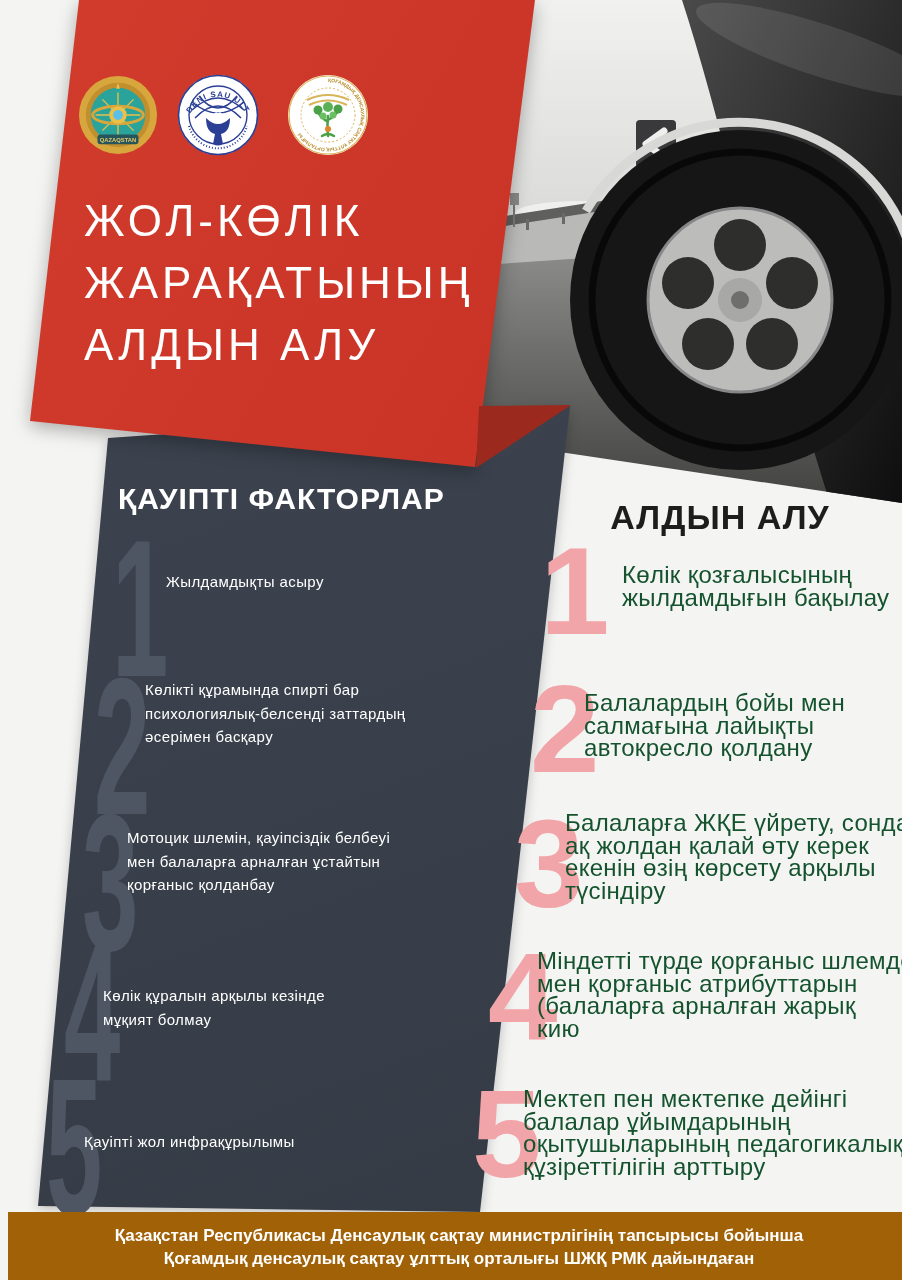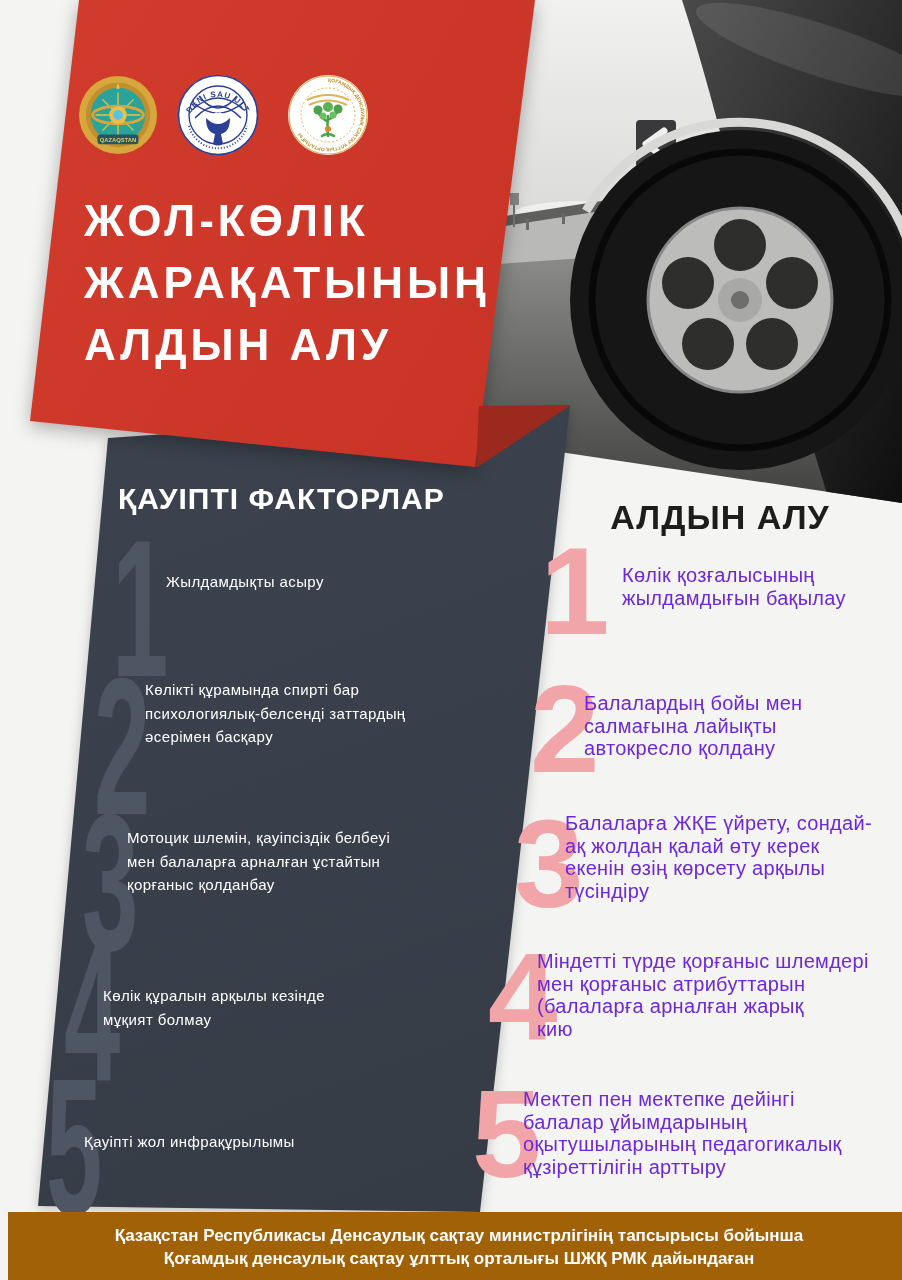--- a/index.html
+++ b/index.html
@@ -28,41 +28,41 @@
   .fold{
     position:absolute;inset:0;z-index:4;background:#9b291e;
     clip-path:polygon(479px 406px,571px 405px,476px 468px);
   }
   
   .logos{position:absolute;left:0;top:0;z-index:5;}
   .logo{position:absolute;}
   
   .title{
     position:absolute;left:84px;top:190px;z-index:5;color:#ffffff;
-    font-size:44px;font-weight:bold;line-height:62px;letter-spacing:4px;white-space:nowrap;
+    font-size:44px;font-weight:normal;line-height:62px;letter-spacing:4px;white-space:nowrap;
   }
   
   .hdr-left{
     position:absolute;left:118px;top:482px;width:424px;z-index:5;text-align:left;
     color:#ffffff;font-size:30px;font-weight:bold;letter-spacing:1px;white-space:nowrap;
   }
   .hdr-right{
     position:absolute;left:592px;top:498px;width:256px;z-index:5;text-align:center;
     color:#1d1d1d;font-size:34px;font-weight:bold;letter-spacing:1px;white-space:nowrap;
   }
   
   .num-l{
     position:absolute;z-index:5;color:#4e5663;font-size:195px;font-weight:bold;
     line-height:140px;transform:scaleX(.52);transform-origin:0 0;
   }
   .num-r{
     position:absolute;z-index:5;color:#f2a5a8;font-size:125px;font-weight:bold;line-height:96px;
   }
   .txt-l{position:absolute;z-index:6;color:#ffffff;font-size:15px;line-height:23.5px;letter-spacing:.4px;white-space:nowrap;}
-  .txt-r{position:absolute;z-index:6;color:#6d28d9;font-size:20px;line-height:22.5px;letter-spacing:.3px;white-space:nowrap;}
+  .txt-r{position:absolute;z-index:6;color:#14532d;font-size:24px;line-height:22.5px;letter-spacing:.3px;white-space:nowrap;}
   
   .footer{
     position:absolute;left:8px;top:1212px;width:902px;height:68px;z-index:7;
     background:#a16207;color:#ffffff;text-align:center;
     font-size:17px;font-weight:bold;line-height:23px;padding-top:12px;box-sizing:border-box;
   }
 </style>
 </head>
 <body>
 

